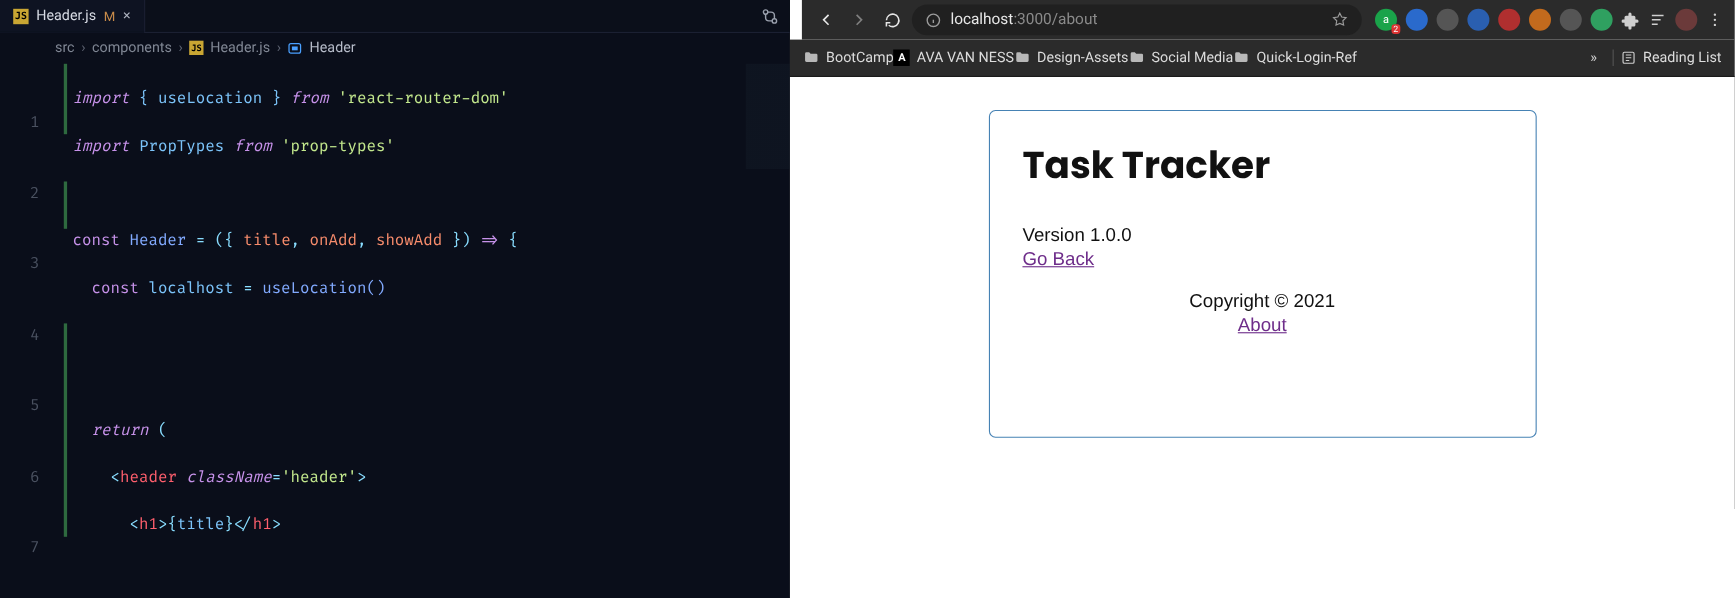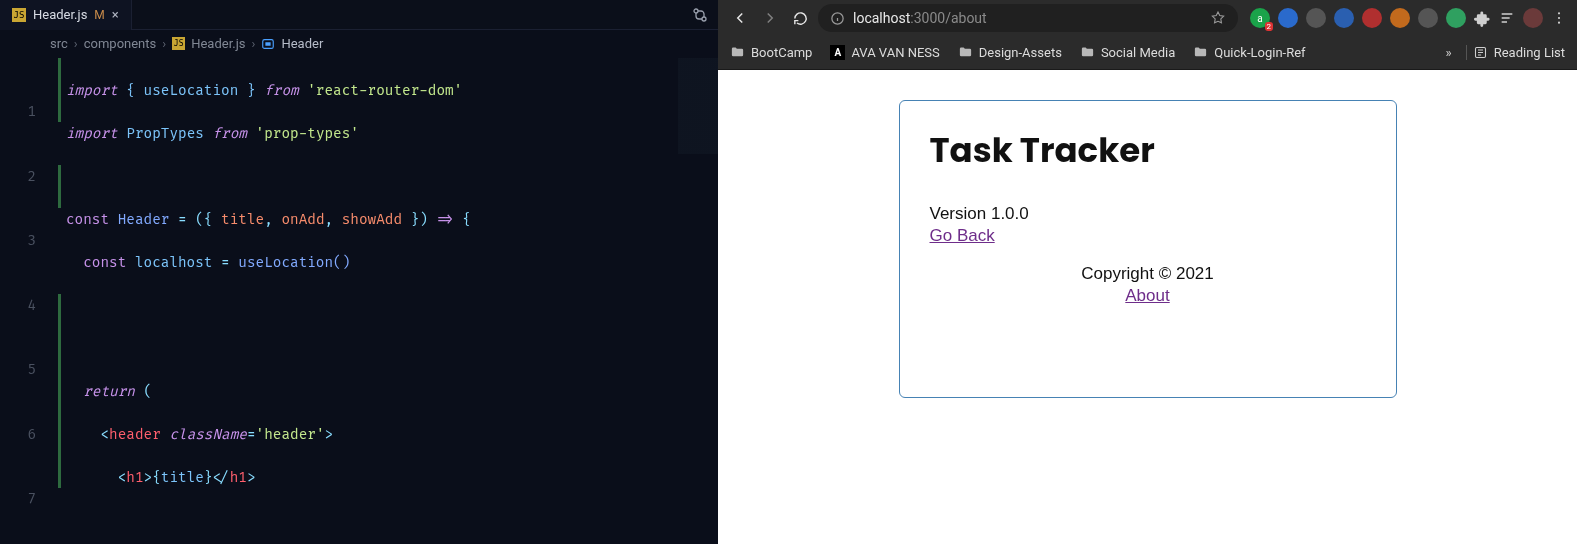--- a/index.html
+++ b/index.html
@@ -61,21 +61,21 @@
   .tab::after{
     content:"";position:absolute;left:0;right:0;bottom:-1px;height:1px;background:var(--vs-tab-active);
   }
   .tab .badge{color:#c88b4a;font-size:12px;}
   .tab .close{color:#b0b5c2;font-size:13px;line-height:1;}
   .tab-actions{
     margin-left:auto;display:flex;align-items:center;gap:10px;padding:0 10px;color:#9aa0ad;
   }
   .js-icon{
     width:14px;height:14px;background:#c9a633;color:#000;display:flex;align-items:center;justify-content:center;
-    font-size:9px;font-weight:400;font-family:Consolas,monospace;
+    font-size:9px;font-weight:700;font-family:Consolas,monospace;
   }
   .breadcrumbs{
     display:flex;align-items:center;gap:6px;padding:6px 12px;color:var(--vs-bread);
     font-size:13px;
     margin-left:38px;
   }
   .breadcrumbs .chev{color:#5c6270;}
   .sym-icon{width:14px;height:14px;}
   .editor{
     position:absolute;top:58px;left:0;right:0;bottom:0;
@@ -108,36 +108,36 @@
   .pu{color:#89ddff;}
   .tag{color:#ff5f6d;}
   .tagc{color:#f78c6c;}
   .attr{color:#c792ea;font-style:italic;}
 
   
   .chrome{
     flex:1;height:544px;background:var(--page-bg);display:flex;flex-direction:column;
   }
   .chrome-top{
-    background:var(--chrome-bg);height:36px;display:flex;align-items:center;gap:6px;padding:0 10px;
+    background:var(--chrome-bg);height:36px;display:flex;align-items:center;gap:6px;padding:0 10px;margin-left:11px;
   }
   .nav-btn{width:24px;height:24px;display:flex;align-items:center;justify-content:center;color:var(--chrome-icon);cursor:pointer;border-radius:50%;}
   .nav-btn.fwd{opacity:0.45;}
   .urlbar{
     flex:1;height:28px;background:var(--chrome-url-bg);border-radius:14px;
     display:flex;align-items:center;gap:8px;padding:0 12px;color:#cfcfcf;font-size:14px;
   }
   .urlbar .pad{flex:1;}
   .urlbar .dim{color:#8a8a8a;}
   .urlbar .bright{color:#e8e8e8;}
   .ext-row{display:flex;align-items:center;gap:8px;margin-left:6px;}
   .ext{width:20px;height:20px;border-radius:50%;display:flex;align-items:center;justify-content:center;font-size:10px;color:#fff;position:relative;}
   .ext .b{position:absolute;bottom:-3px;right:-3px;background:#d33;border-radius:3px;font-size:8px;padding:0 2px;}
   .bookmarks{
-    background:var(--chrome-bg);height:34px;display:flex;align-items:center;gap:18px;padding:0 12px;
+    background:var(--chrome-bg);height:34px;display:flex;align-items:center;gap:0;padding:0 12px;
     color:#dcdcdc;font-size:13px;border-bottom:1px solid #1a1a1a;
   }
   .bk{display:flex;align-items:center;gap:6px;cursor:pointer;}
   .folder-icon{color:#b8b8b8;}
   .bk-right{margin-left:auto;display:flex;align-items:center;gap:14px;}
   .readlist{display:flex;align-items:center;gap:6px;border-left:1px solid #555;padding-left:6px;}
 
   .page{
     flex:1;background:var(--page-bg);display:flex;justify-content:center;padding-top:30px;
     font-family:-apple-system,BlinkMacSystemFont,"Segoe UI","Helvetica Neue",sans-serif;

